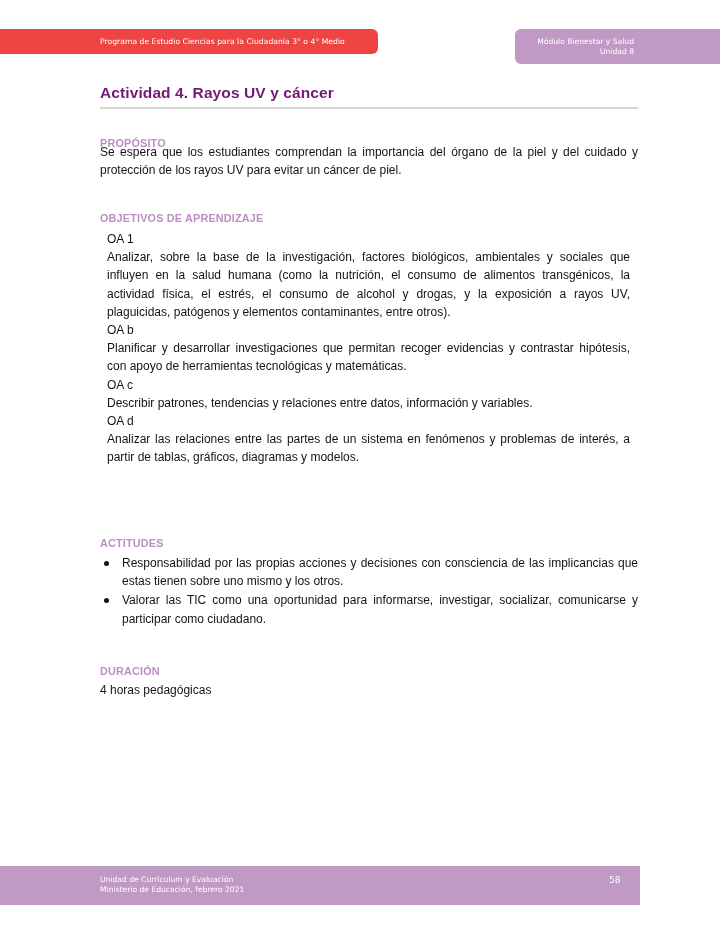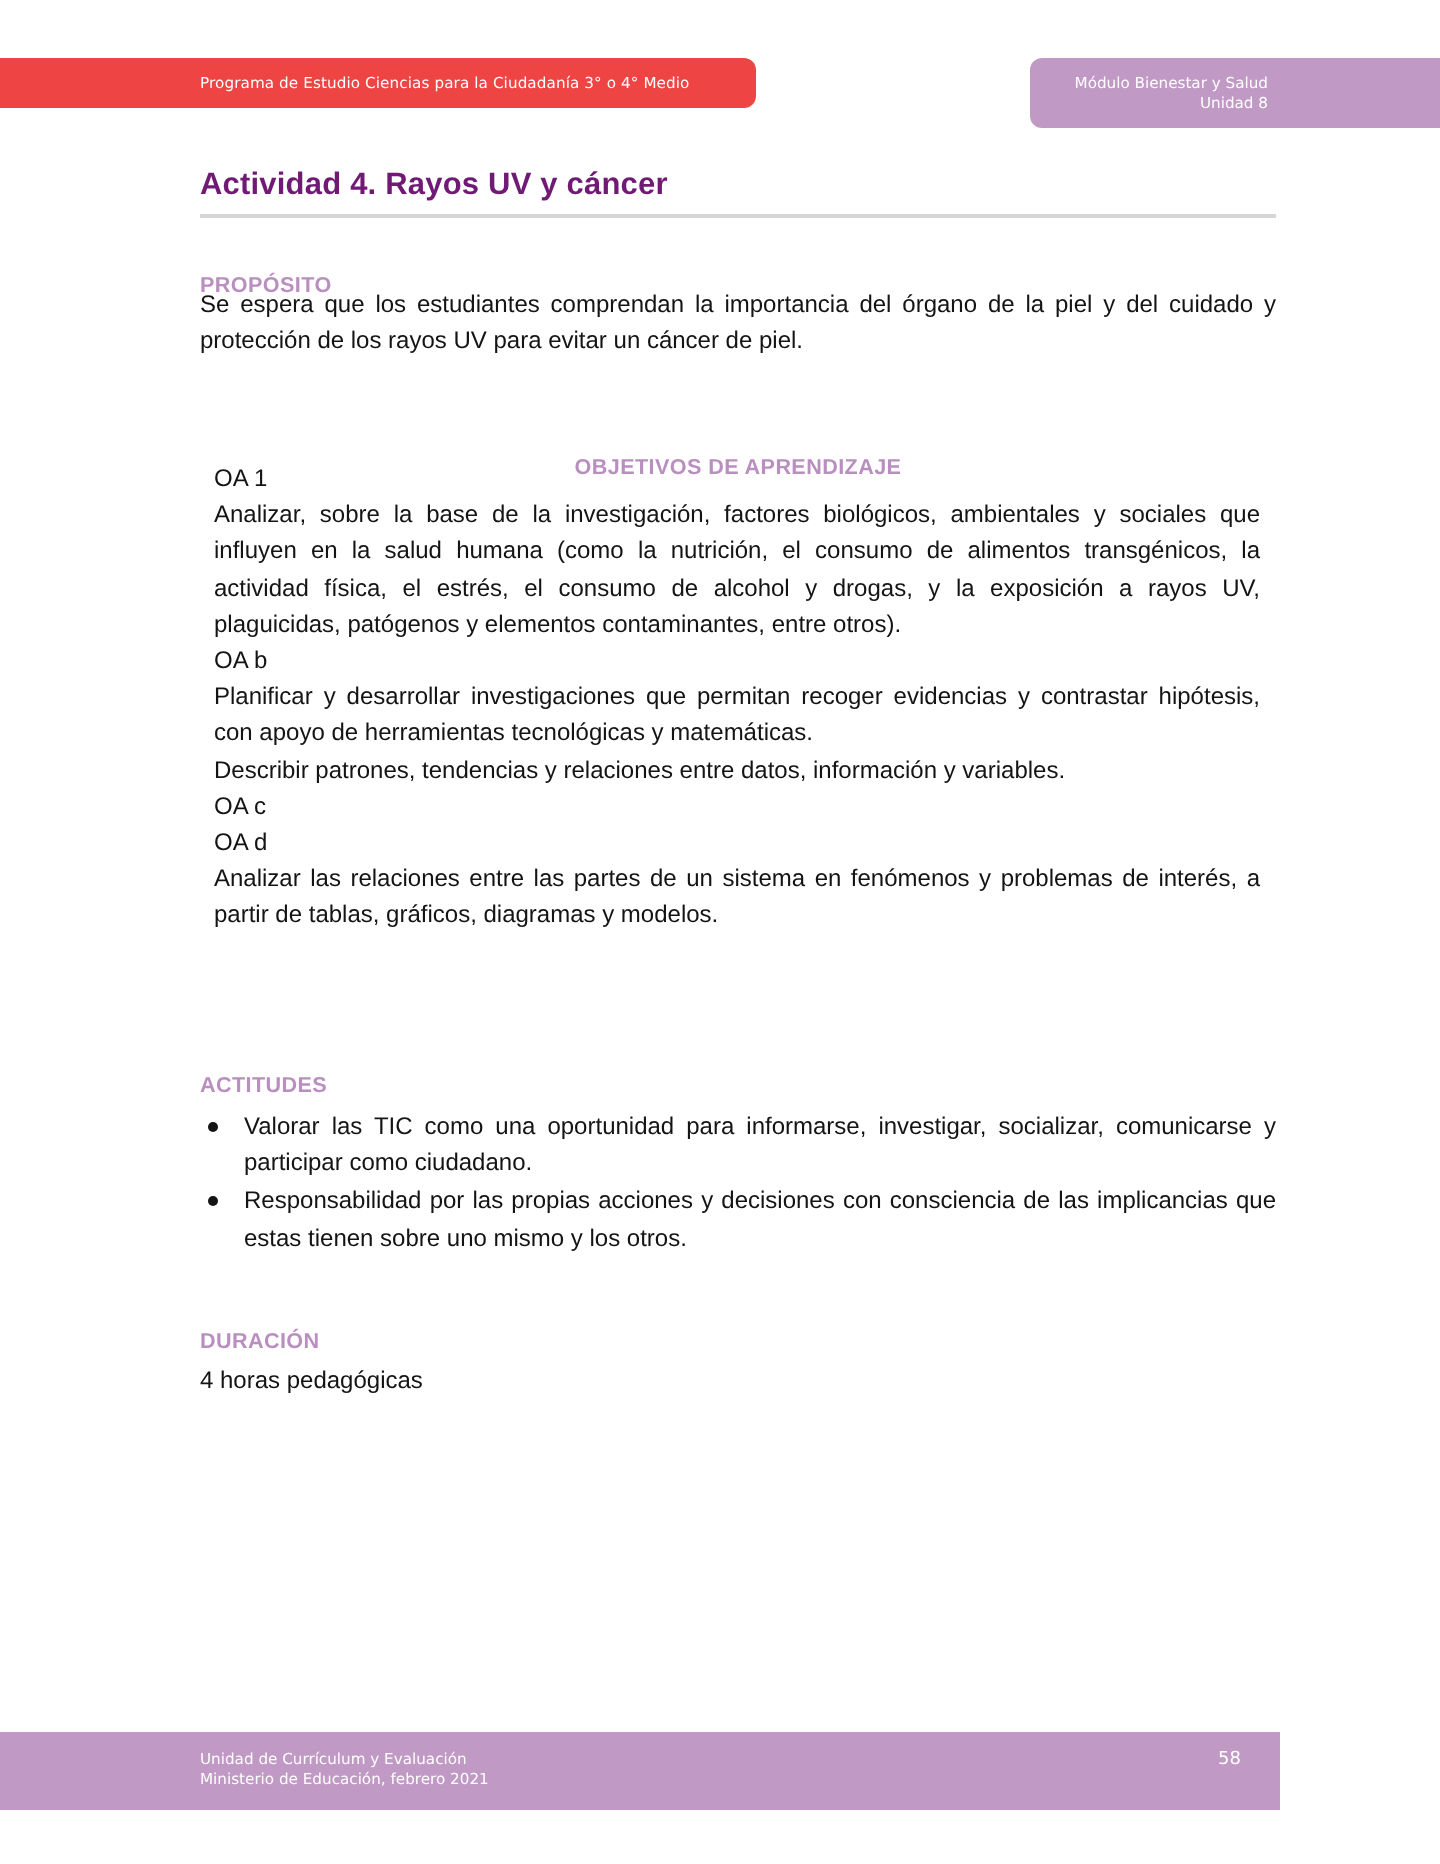--- a/index.html
+++ b/index.html
@@ -146,49 +146,49 @@
     <div>Unidad 8</div>
   </div>
 </div>
 
 <div class="title">Actividad 4. Rayos UV y cáncer</div>
 <div class="title-rule"></div>
 
 <div class="section-label" style="left:100px; top:137px;">PROPÓSITO</div>
 <div class="block body-text justify" style="left:100px; top:143px; width:538px;">Se espera que los estudiantes comprendan la importancia del órgano de la piel y del cuidado y protección de los rayos UV para evitar un cáncer de piel.</div>
 
-<div class="section-label" style="left:100px; top:228px; width:538px; text-align:center;">OBJETIVOS DE APRENDIZAJE</div>
+<div class="section-label" style="left:100px; top:212px; width:538px; text-align:left;">OBJETIVOS DE APRENDIZAJE</div>
 <div class="block body-text justify" style="left:107px; top:230px; width:523px;">
   <div>
     <div>OA 1</div>
     <div>Analizar, sobre la base de la investigación, factores biológicos, ambientales y sociales que influyen en la salud humana (como la nutrición, el consumo de alimentos transgénicos, la actividad física, el estrés, el consumo de alcohol y drogas, y la exposición a rayos UV, plaguicidas, patógenos y elementos contaminantes, entre otros).</div>
   </div>
   <div>
     <div>OA b</div>
     <div>Planificar y desarrollar investigaciones que permitan recoger evidencias y contrastar hipótesis, con apoyo de herramientas tecnológicas y matemáticas.</div>
   </div>
   <div>
+    <div>OA c</div>
     <div>Describir patrones, tendencias y relaciones entre datos, información y variables.</div>
-    <div>OA c</div>
   </div>
   <div>
     <div>OA d</div>
     <div>Analizar las relaciones entre las partes de un sistema en fenómenos y problemas de interés, a partir de tablas, gráficos, diagramas y modelos.</div>
   </div>
 </div>
 
 <div class="section-label" style="left:100px; top:537px;">ACTITUDES</div>
 <div class="bullet-list body-text justify">
   <div class="bullet-item">
     <span class="bullet-dot"></span>
-    <span>Valorar las TIC como una oportunidad para informarse, investigar, socializar, comunicarse y participar como ciudadano.</span>
+    <span>Responsabilidad por las propias acciones y decisiones con consciencia de las implicancias que estas tienen sobre uno mismo y los otros.</span>
   </div>
   <div class="bullet-item">
     <span class="bullet-dot"></span>
-    <span>Responsabilidad por las propias acciones y decisiones con consciencia de las implicancias que estas tienen sobre uno mismo y los otros.</span>
+    <span>Valorar las TIC como una oportunidad para informarse, investigar, socializar, comunicarse y participar como ciudadano.</span>
   </div>
 </div>
 
 <div class="section-label" style="left:100px; top:665px;">DURACIÓN</div>
 <div class="block body-text" style="left:100px; top:681px;">4 horas pedagógicas</div>
 
 <div class="footer">
   <div class="left">
     <div>Unidad de Currículum y Evaluación</div>
     <div>Ministerio de Educación, febrero 2021</div>

